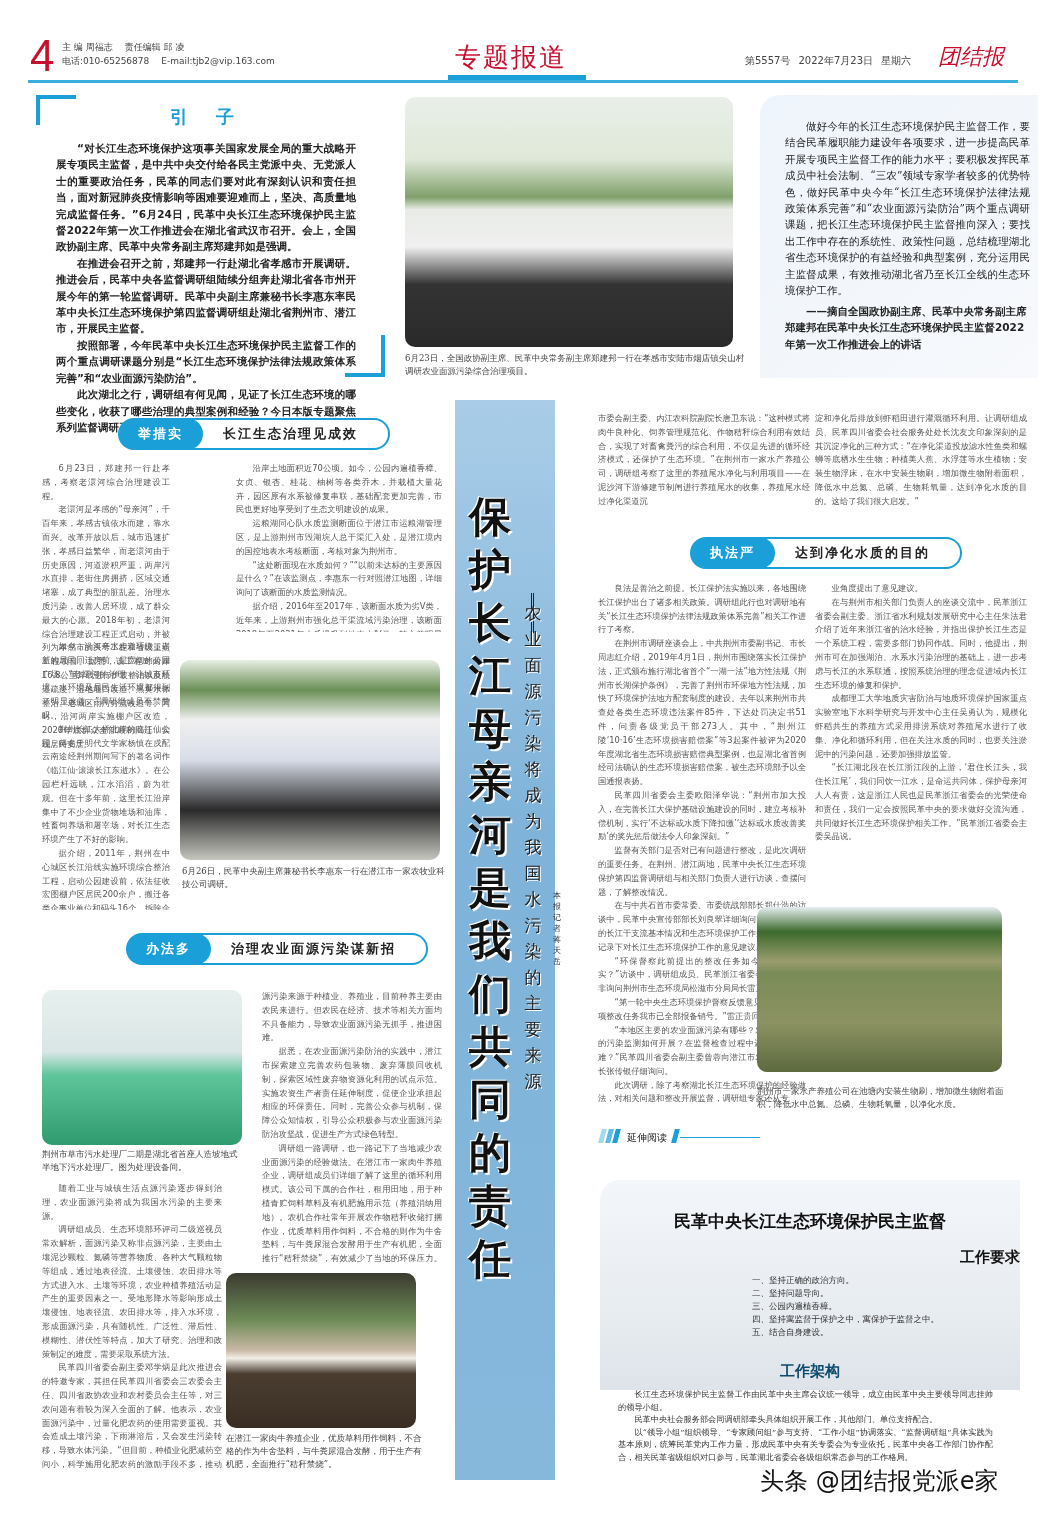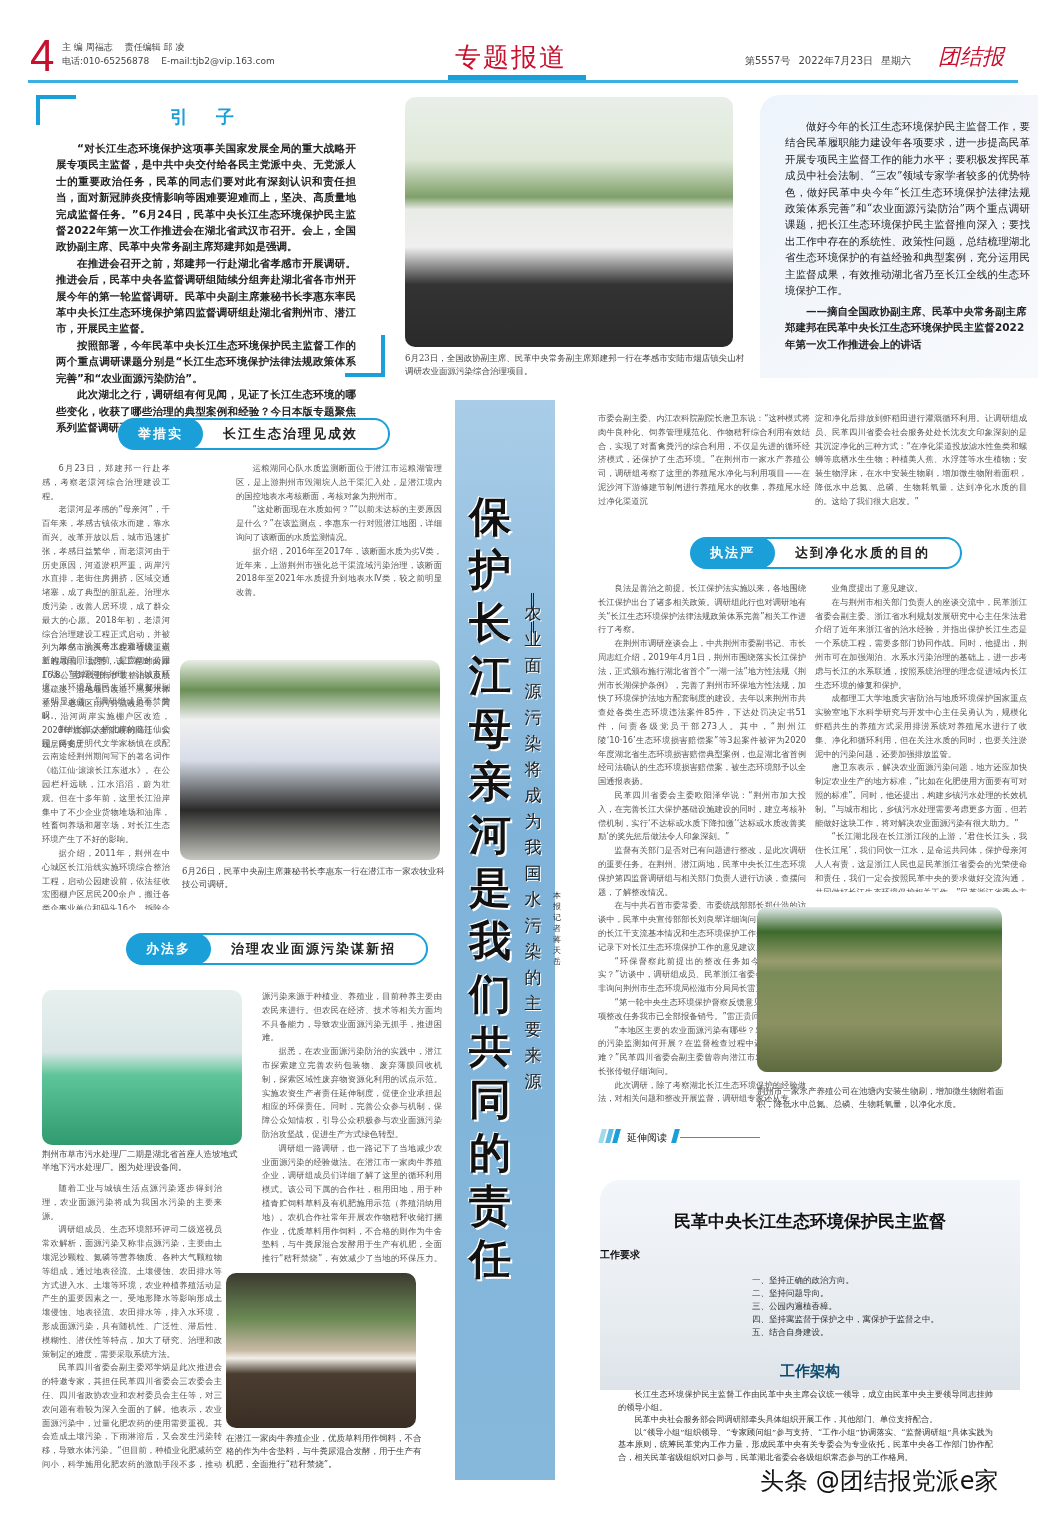--- a/index.html
+++ b/index.html
@@ -47,21 +47,21 @@
 .photo4{left:226px;top:1273px;width:190px;height:155px;background:linear-gradient(180deg,#3b3a30 0%,#6c8a55 30%,#c9b9a5 50%,#f2efe8 55%,#4a3d30 65%,#3a2e24 100%)}
 .cap4{left:226px;top:1432px;width:200px}
 .photo5{left:757px;top:907px;width:245px;height:165px;background:linear-gradient(180deg,#e6eef0 0%,#3c6a2c 15%,#9a9c6e 33%,#7a8c58 40%,#8c9262 70%,#5c6a3e 100%)}
 .cap5{left:757px;top:1085px;width:250px}
 .ext-head{left:600px;top:1128px;display:flex;align-items:center;}
 .ext-bars span{display:inline-block;width:5px;height:14px;background:#1a9fd8;transform:skewX(-15deg);margin-right:2px}
 .ext-label{font-size:10px;color:#222;margin:0 6px}
 .ext-line{width:80px;height:1px;background:#1a9fd8}
 .ext-box{left:600px;top:1180px;width:420px;height:210px;background:linear-gradient(180deg,#f3f6fa 0%,#e6ebf0 70%,#dde3e8 100%);border-radius:20px 0 0 0}
 .ext-title{left:600px;top:1210px;width:420px;text-align:center;font-size:17px;font-weight:bold;color:#111;font-family:"DejaVu Serif",serif}
-.ext-sub{left:600px;top:1248px;width:420px;text-align:left;font-size:10px;font-weight:bold;color:#111;font-family:Liberation Serif, serif}
+.ext-sub{left:600px;top:1248px;width:420px;text-align:right;font-size:15px;font-weight:bold;color:#111;font-family:Liberation Serif, serif}
 .req-list{left:752px;top:1274px;font-size:8.5px;line-height:13px;color:#333;font-family:"DejaVu Serif",serif}
 .arch-title{left:600px;top:1362px;width:420px;text-align:center;font-size:15px;font-weight:bold;color:#0c4a6e;font-family:"DejaVu Serif",serif}
 .arch-text{left:618px;top:1388px;width:375px;font-size:8.2px;line-height:12.5px;color:#333;font-family:"DejaVu Serif",serif;text-align:justify}
 .arch-text p{text-indent:2em}
 .watermark{left:760px;top:1465px;font-size:24px;color:#111;font-family:"DejaVu Sans",sans-serif;text-shadow:1px 1px 0 #fff,-1px -1px 0 #fff}
 </style>
 </head>
 <body>
 
 <div class="abs masthead"></div>
@@ -111,20 +111,21 @@
 <div class="abs col" style="left:42px;top:462px;width:128px;">
   <p>6月23日，郑建邦一行赴孝感，考察老澴河综合治理建设工程。</p>
   <p>老澴河是孝感的“母亲河”，千百年来，孝感古镇依水而建，靠水而兴。改革开放以后，城市迅速扩张，孝感日益繁华，而老澴河由于历史原因，河道淤积严重，两岸污水直排，老街住房拥挤，区域交通堵塞，成了典型的脏乱差。治理水质污染，改善人居环境，成了群众最大的心愿。2018年初，老澴河综合治理建设工程正式启动，并被列为孝感市的头号工程和省级重点工程项目。据悉，该工程对两岸16.8公里岸线进行护坡整治以及航道疏浚、湿地堰口改造、黑臭水体整治、老城区雨污分流改造等。同时，沿河两岸实施棚户区改造，2020年底群众全部顺利回迁，实现居民安居。</p>
 </div>
 <div class="abs col" style="left:42px;top:640px;width:128px;height:270px;overflow:hidden">
   <p>如今，沿河亲水步道环绕，崭新的居民回迁房前，是宽阔的公园广场。“老澴河的治理，让城市环境、水环境及居民生活环境都得到了明显改善。”调研组成员不禁赞叹。</p>
   <p>荆州长江大桥北岸的临江仙公园，得名于明代文学家杨慎在戍配云南途经荆州期间写下的著名词作《临江仙·滚滚长江东逝水》。在公园栏杆远眺，江水滔滔，蔚为壮观。但在十多年前，这里长江沿岸集中了不少企业货物堆场和油库，牲畜饲养场和屠宰场，对长江生态环境产生了不好的影响。</p>
   <p>据介绍，2011年，荆州在中心城区长江沿线实施环境综合整治工程，启动公园建设前，依法征收宏图棚户区居民200余户，搬迁各类企事业单位和码头16个，拆除企业货物堆场和油库4个，取缔牲畜饲养场和屠宰场6个，累计腾退长江</p>
 </div>
 <div class="abs col" style="left:236px;top:462px;width:206px;height:170px;overflow:hidden">
+  <p>沿岸土地面积近70公顷。如今，公园内遍植香樟、女贞、银杏、桂花、柚树等各类乔木，并栽植大量花卉，园区原有水系被修复串联，基础配套更加完善，市民也更好地享受到了生态文明建设的成果。</p>
   <p>运粮湖同心队水质监测断面位于潜江市运粮湖管理区，是上游荆州市毁湖垸人总干渠汇入处，是潜江境内的国控地表水考核断面，考核对象为荆州市。</p>
   <p>“这处断面现在水质如何？”“以前未达标的主要原因是什么？”在该监测点，李惠东一行对照潜江地图，详细询问了该断面的水质监测情况。</p>
   <p>据介绍，2016年至2017年，该断面水质为劣V类，近年来，上游荆州市强化总干渠流域污染治理，该断面2018年至2021年水质提升到地表水Ⅳ类，较之前明显改善。</p>
 </div>
 <div class="abs photo photo2"></div>
 <div class="abs cap cap2">6月26日，民革中央副主席兼秘书长李惠东一行在潜江市一家农牧业科技公司调研。</div>
 
 <div class="abs vbar"></div>
 <div class="abs vtitle">保护长江母亲河是我们共同的责任</div>
 <div class="abs vdash"></div>
@@ -142,21 +143,20 @@
   <p>在与中共石首市委常委、市委统战部部长郑仕浩的访谈中，民革中央宣传部部长刘良翠详细询问了流经本地区的长江干支流基本情况和生态环境保护工作开展情况，并记录下对长江生态环境保护工作的意见建议。</p>
   <p>“环保督察此前提出的整改任务如今是否均有落实？”访谈中，调研组成员、民革浙江省委会副主委刘净非询问荆州市生态环境局松滋市分局局长雷正贵。</p>
   <p>“第一轮中央生态环境保护督察反馈意见涉及我市35项整改任务我市已全部报备销号。”雷正贵回答。</p>
   <p>“本地区主要的农业面源污染有哪些？对水体和土壤的污染监测如何开展？在监督检查过程中还存在哪些困难？”民革四川省委会副主委曾蓉向潜江市农业农村局局长张传银仔细询问。</p>
   <p>此次调研，除了考察湖北长江生态环境保护的经验做法，对相关问题和整改开展监督，调研组专家还从专</p>
 </div>
 <div class="abs col" style="left:815px;top:582px;width:212px;height:310px;overflow:hidden">
   <p>业角度提出了意见建议。</p>
   <p>在与荆州市相关部门负责人的座谈交流中，民革浙江省委会副主委、浙江省水利规划发展研究中心主任朱法君介绍了近年来浙江省的治水经验，并指出保护长江生态是一个系统工程，需要多部门协同作战。同时，他提出，荆州市可在加强湖泊、水系水污染治理的基础上，进一步考虑与长江的水系联通，按照系统治理的理念促进域内长江生态环境的修复和保护。</p>
   <p>成都理工大学地质灾害防治与地质环境保护国家重点实验室地下水科学研究与开发中心主任吴勇认为，规模化虾稻共生的养殖方式采用排涝系统对养殖尾水进行了收集、净化和循环利用，但在关注水质的同时，也要关注淤泥中的污染问题，还要加强排放监管。</p>
-  <p>唐卫东表示，解决农业面源污染问题，地方还应加快制定农业生产的地方标准，“比如在化肥使用方面要有可对照的标准”。同时，他还提出，构建乡镇污水处理的长效机制。“与城市相比，乡镇污水处理需要考虑更多方面，但若能做好这块工作，将对解决农业面源污染有很大助力。”</p>
   <p>“长江湖北段在长江浙江段的上游，‘君住长江头，我住长江尾’，我们同饮一江水，是命运共同体，保护母亲河人人有责，这是浙江人民也是民革浙江省委会的光荣使命和责任，我们一定会按照民革中央的要求做好交流沟通，共同做好长江生态环境保护相关工作。”民革浙江省委会主委吴晶说。</p>
 </div>
 
 <div class="abs photo photo5"></div>
 <div class="abs cap cap5">荆州市一家水产养殖公司在池塘内安装生物刷，增加微生物附着面积，降低水中总氮、总磷、生物耗氧量，以净化水质。</div>
 
 <div class="abs photo photo3"></div>
 <div class="abs cap cap3">荆州市草市污水处理厂二期是湖北省首座人造坡地式半地下污水处理厂。图为处理设备间。</div>
 <div class="abs col" style="left:262px;top:990px;width:180px;height:275px;overflow:hidden">
   <p style="text-indent:0">源污染来源于种植业、养殖业，目前种养主要由农民来进行。但农民在经济、技术等相关方面均不具备能力，导致农业面源污染无抓手，推进困难。</p>

